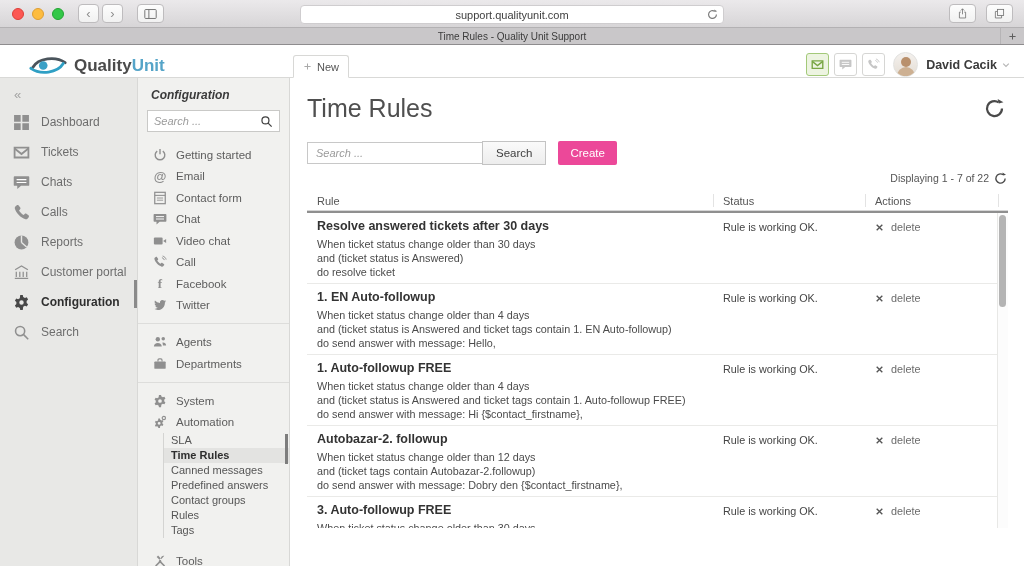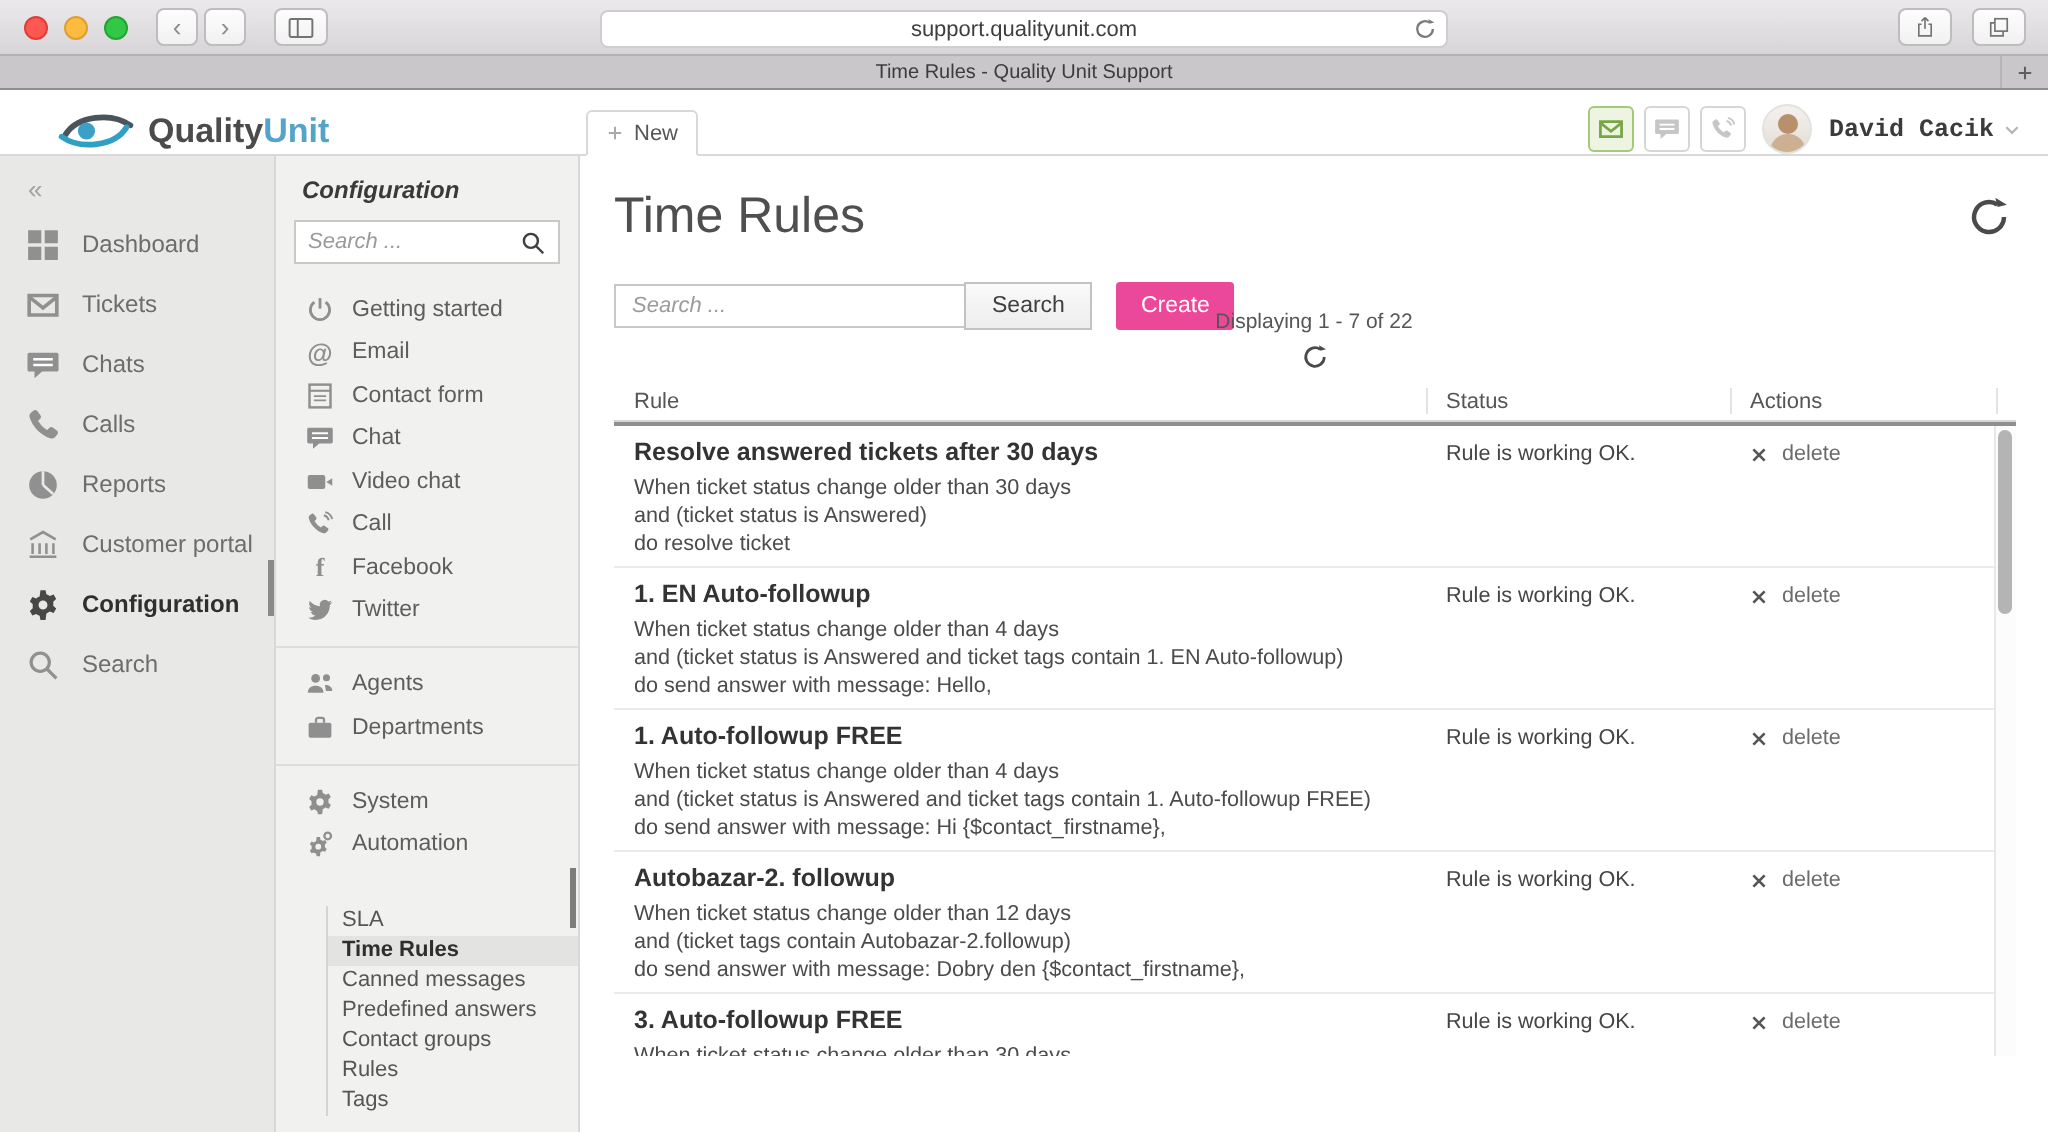--- a/index.html
+++ b/index.html
@@ -36,21 +36,21 @@
   .appheader { height:33px; background:#fff; border-bottom:1px solid #d9d9d7; display:flex; align-items:flex-end;
     position:relative; flex-shrink:0; }
   .logo { display:flex; align-items:center; margin-left:27px; }
   .logo-mark { width:42px; height:23px; }
   .logo-text { font-size:17px; font-weight:bold; color:#4b4b4b; margin-left:5px; }
   .logo-text .unit { color:#55a4c8; }
   .newtab { position:absolute; left:293px; bottom:-1px; height:23px; padding:0 9px; border:1px solid #d8d8d6;
     border-bottom:1px solid #fff; border-radius:3px 3px 0 0; background:#fff; display:flex; align-items:center; gap:5px;
     font-size:11px; color:#555; }
   .newtab .icon { width:9px; height:9px; color:#a9a9a9; }
-  .hdr-right { position:absolute; right:13px; display:flex; align-items:center;font-family:Liberation Mono, monospace; }
+  .hdr-right { position:absolute; right:13px; display:flex; align-items:center; }
   .icon-btn { width:23px; height:23px; border:1px solid #d6d6d4; border-radius:3px; display:flex; align-items:center;
     justify-content:center; color:#c6c6c6; background:#fff; margin-left:5px; }
   .icon-btn .icon { width:13px; height:13px; }
   .icon-btn.mail { border-color:#a3c979; background:#edf4e1; color:#79a644; }
   .avatar { width:25px; height:25px; border-radius:50%; background:linear-gradient(#f4f1ee,#e4ddd4); position:relative;
     overflow:hidden; margin-left:8px; border:1px solid #e2e2e0; }
   .avatar::before { content:''; position:absolute; left:7px; top:4px; width:10px; height:10px; border-radius:50%; background:#b9906c; }
   .avatar::after { content:''; position:absolute; left:3px; top:14px; width:18px; height:12px; border-radius:9px 9px 0 0; background:#cdb092; }
   .username { font-size:12.5px; font-weight:bold; color:#3b3b3b; margin-left:8px; }
   .caret { width:10px; height:10px; color:#b5b5b5; margin-left:4px; }
@@ -71,40 +71,40 @@
   .sub-title { font-size:12px; font-weight:bold; font-style:italic; color:#3a3a3a; margin:10px 0 0 13px; }
   .sub-search { margin:8px 9px 0; height:22px; background:#fff; border:1px solid #c9c9c7; display:flex; align-items:center; padding:0 6px; }
   .sub-search input { border:none; outline:none; flex:1; min-width:0; font-size:11px; font-style:italic; color:#555;
     font-family:"Liberation Sans",sans-serif; }
   .sub-search input::placeholder { color:#9b9b9b; }
   .sub-search .icon { width:13px; height:13px; color:#3f3f3f; flex-shrink:0; }
   .sub-list { margin-top:12px; }
   .sub-item { height:21.5px; display:flex; align-items:center; padding-left:15px; gap:9px; font-size:11.5px; color:#5d5d5d; }
   .sub-item .icon { width:14px; height:14px; color:#8f8f8f; flex-shrink:0; }
   .divider { height:1px; background:#dddddb; margin:7px 0; }
-  .auto-sub { border-left:1px solid #d4d4d2; margin:20px 0 0 25px; }
+  .auto-sub { border-left:1px solid #d4d4d2; margin:0 0 0 25px; }
   .auto-item { height:15px; line-height:15px; font-size:11px; color:#555; padding-left:7px; }
   .auto-item.active { background:#e3e3e1; font-weight:bold; color:#2e2e2e; }
   .tools-row { margin-top:12px; }
   .subsidebar-thumb { position:absolute; right:1px; top:356px; width:3px; height:30px; background:#7d7d7d; }
 
   
   .main { flex:1; background:#fff; position:relative; padding-left:17px; min-width:0; }
   .main-title { font-size:25px; font-weight:normal; color:#4f4f4f; margin-top:16px; height:29px; }
   .main-refresh { position:absolute; top:20px; right:19px; width:21px; height:21px; color:#4a4a4a; }
   .toolbar { margin-top:18px; display:flex; align-items:center; height:24px; }
   .search-input { width:176px; height:22px; border:1px solid #c8c8c8; padding:0 8px; font-size:11px; font-style:italic;
     color:#555; outline:none; font-family:"Liberation Sans",sans-serif; }
   .search-input::placeholder { color:#9b9b9b; }
   .search-btn { height:24px; padding:0 13px; border:1px solid #c3c3c3; background:linear-gradient(#fafafa,#ededed);
     font-size:11.5px; color:#3f3f3f; margin-left:-1px; font-family:"Liberation Sans",sans-serif; }
   .create-btn { height:24px; padding:0 12px; background:#ec4899; color:#fff; border:none; border-radius:2px;
     margin-left:12px; font-size:11.5px; font-family:"Liberation Sans",sans-serif; }
   .displaying { margin:6px 17px 0 0; display:flex; align-items:center; justify-content:flex-end; gap:5px;
-    font-size:10.5px; color:#555; height:14px;flex-direction:column; }
+    font-size:10.5px; color:#555; height:14px; }
   .displaying .icon { width:13px; height:13px; color:#4a4a4a; }
   .table { width:701px; margin-top:6px; }
   .thead { display:grid; grid-template-columns:1fr 152px 133px; height:20px; align-items:center;
     border-bottom:1px solid #d6d6d6; font-size:11px; color:#555; }
   .th { position:relative; height:100%; display:flex; align-items:center; }
   .th::after { content:''; position:absolute; right:9px; top:3px; bottom:3px; width:1px; background:#e3e3e3; }
   .th.first { padding-left:10px; }
   .tbody { position:relative; border-top:2px solid #8f8f8f; height:317px; overflow:hidden; padding-right:11px; }
   .rrow { display:grid; grid-template-columns:1fr 152px 122px; border-bottom:1px solid #eaeae8; padding:5px 0 4px; min-height:53px; }
   .rule-cell { padding-left:10px; padding-right:20px; }

